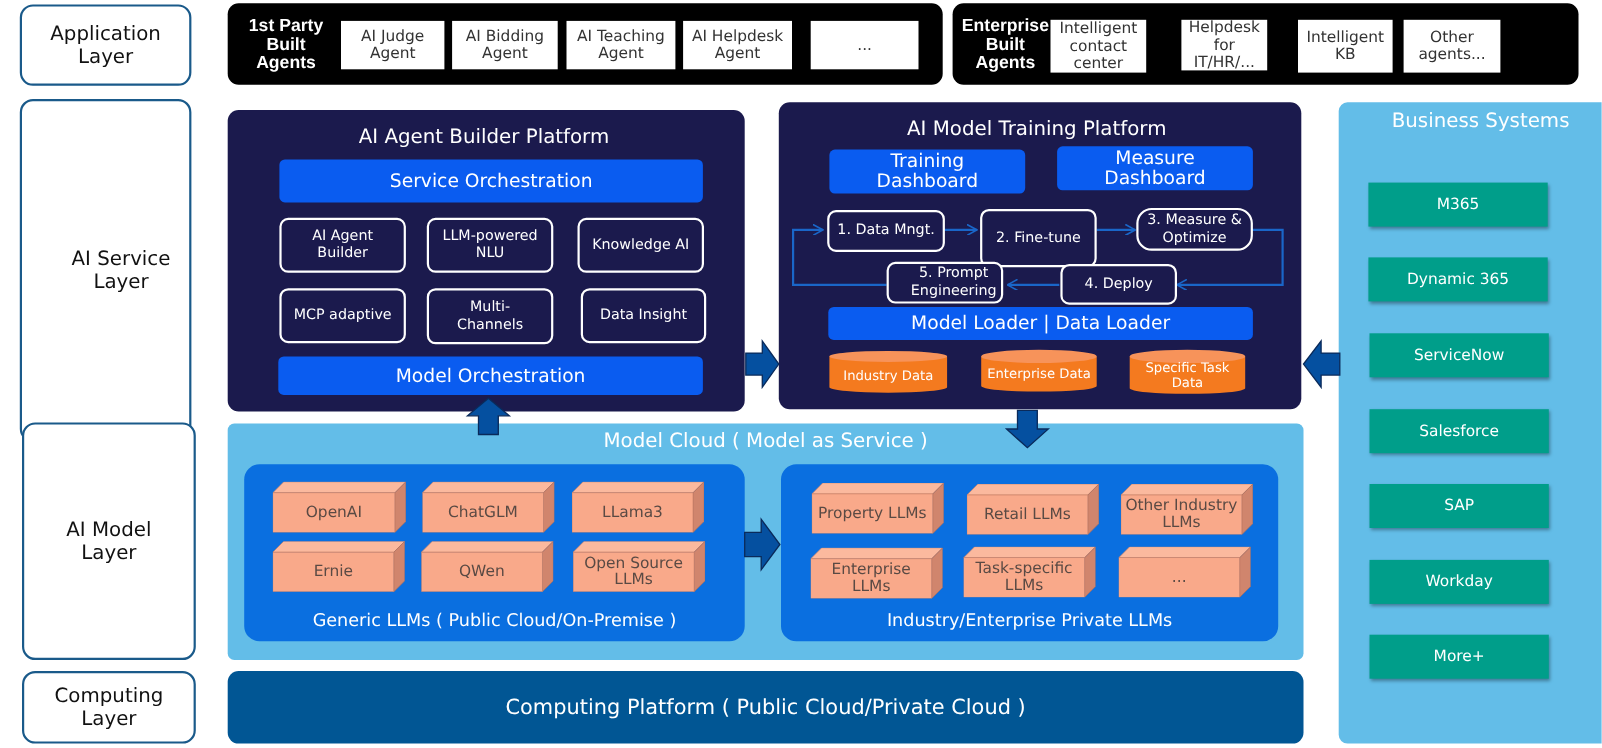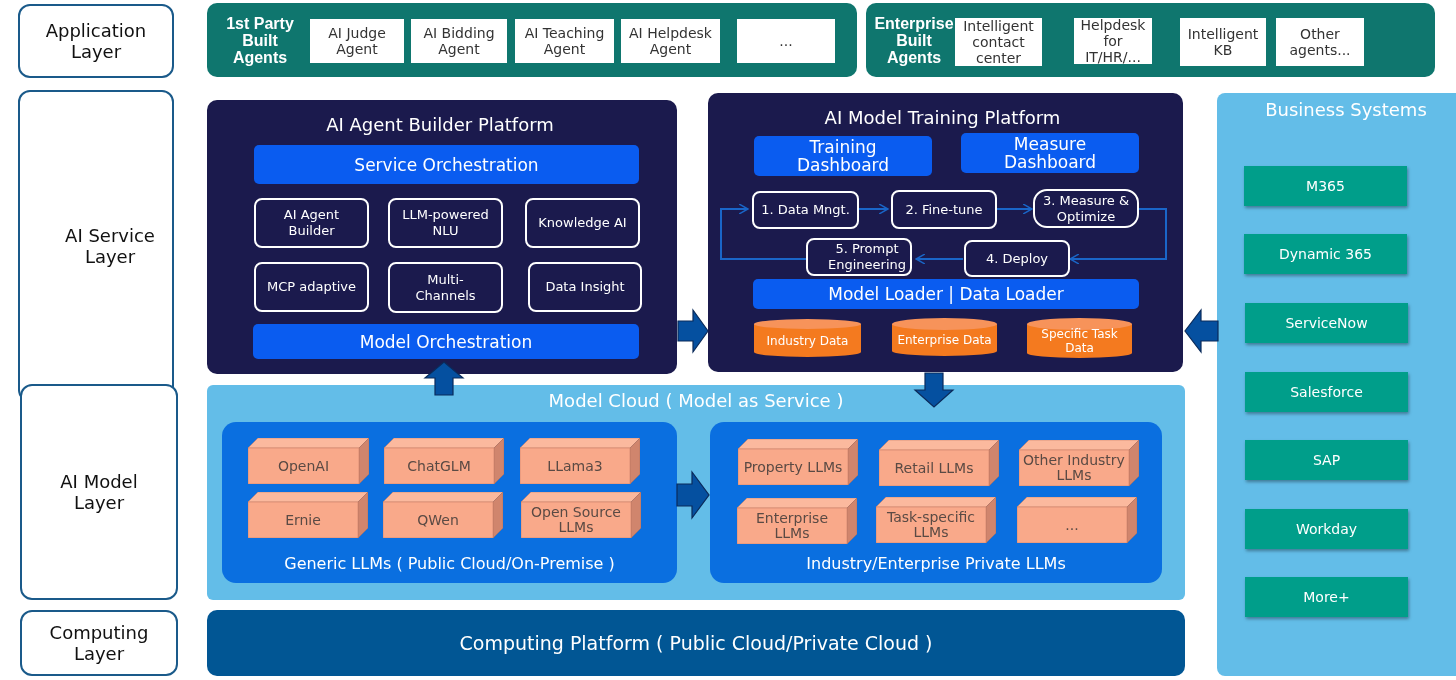--- a/index.html
+++ b/index.html
@@ -8,21 +8,21 @@
   .abs { position: absolute; }
 
   
   .layer-label {
     position: absolute; border: 2px solid #1a5a8a; border-radius: 12px; background: #fff;
     color: #111; font-size: 18px; line-height: 21px; display: flex; align-items: center;
     justify-content: center; text-align: center; white-space: pre-line;
   }
 
   
-  .app-bar { position: absolute; background: #0f766e; border-radius: 10px; }
+  .app-bar { position: absolute; background: #000000; border-radius: 10px; }
   .app-bar-title {
     position: absolute; color: #fff; font-weight: bold; font-size: 16px; line-height: 17px;
     text-align: center; white-space: pre-line; font-family: "Liberation Sans", sans-serif;
   }
   .agent-card {
     position: absolute; background: #fff; color: #333; font-size: 14px; line-height: 16px;
     display: flex; align-items: center; justify-content: center; text-align: center; white-space: pre-line;
   }
 
   
@@ -141,21 +141,21 @@
     <g stroke="#1a66c8" stroke-width="2" fill="none">
       <line x1="110" y1="116" x2="180" y2="116" marker-end="url(#ah)"></line>
       <line x1="289" y1="116" x2="324" y2="116" marker-end="url(#ah)"></line>
       <polyline points="430,116 458,116 458,166 362,166" marker-end="url(#ah)"></polyline>
       <line x1="255" y1="166" x2="208" y2="166" marker-end="url(#ah)"></line>
       <polyline points="98,166 13,166 13,116 40,116" marker-end="url(#ah)"></polyline>
     </g>
   </svg>
 
   <div class="outline-box" style="left:44px;top:98px;width:107px;height:38px;">1. Data Mngt.</div>
-  <div class="outline-box" style="left:183px;top:97px;width:106px;height:39px;">2. Fine-tune</div>
+  <div class="outline-box" style="left:183px;top:97px;width:106px;height:53px;">2. Fine-tune</div>
   <div class="outline-box" style="left:325px;top:96px;width:106px;height:39px;border-radius:14px;">3. Measure &amp;
 Optimize</div>
   <div class="outline-box" style="left:256px;top:147px;width:106px;height:37px;">4. Deploy</div>
   <div class="outline-box" style="left:98px;top:145px;width:106px;height:38px;padding-left:16px;">5. Prompt
 Engineering</div>
 
   <div class="blue-bar" style="left:45px;top:186px;width:386px;height:30px;">Model Loader |  Data Loader</div>
 
   <div class="cyl-wrap" style="left:45px;top:225px;width:109px;height:40px;">
     <svg width="109" height="40">

